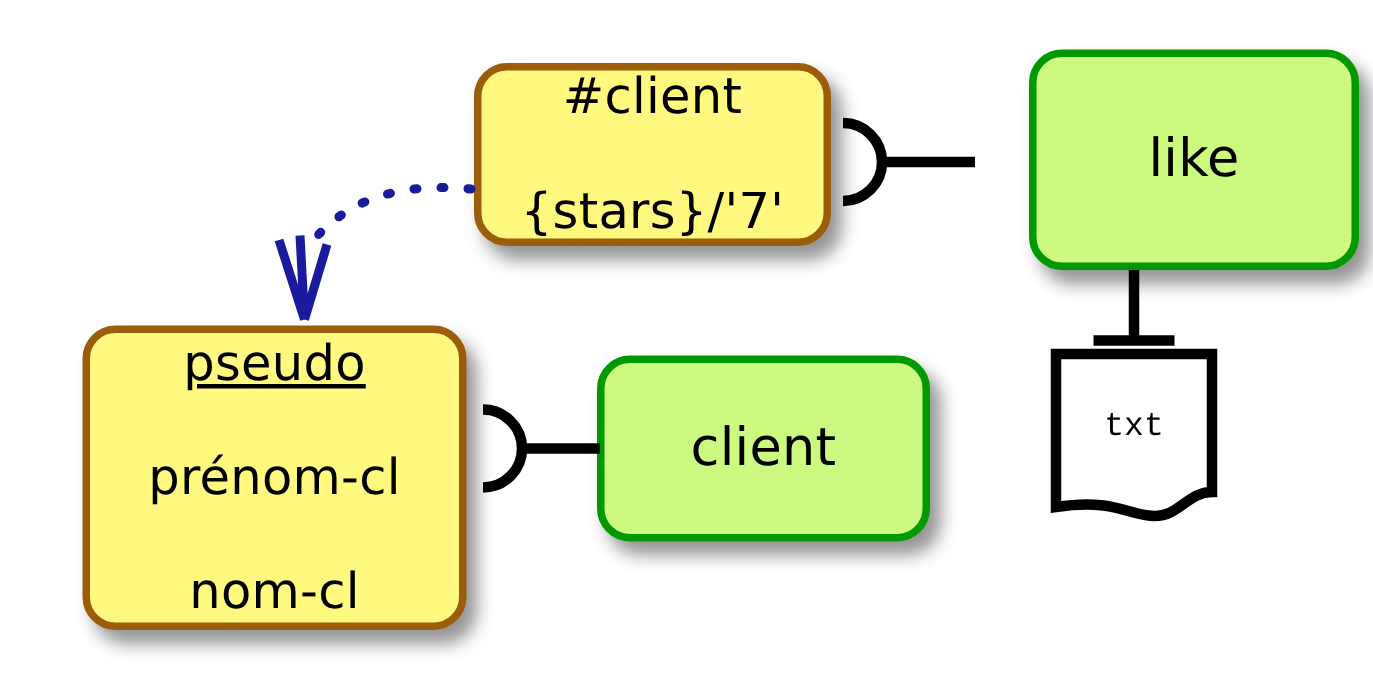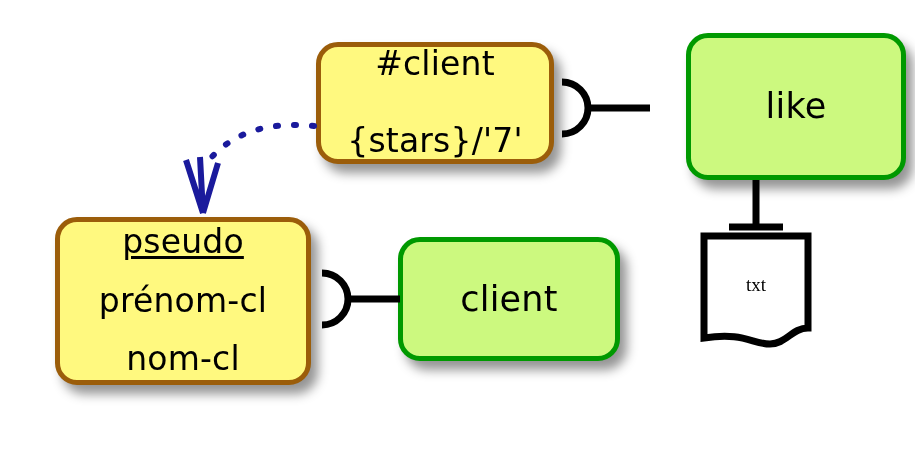--- a/index.html
+++ b/index.html
@@ -66,21 +66,21 @@
     width: 238px;
     height: 122px;
   }
   #attr-like-box .node-line { font-size: 33px; }
   #attr-like-box .node-line.l1 { margin-bottom: 9px; }
 
   #attr-client-box {
     left: 55px;
     top: 217px;
     width: 256px;
-    height: 168px;
+    height: 203px;
   }
   #attr-client-box .node-line { font-size: 33px; margin: 3px 0; }
   #attr-client-box .node-line.underlined {
     text-decoration: underline;
     text-underline-offset: 3px;
     text-decoration-thickness: 3px;
   }
 
   #entity-like-box {
     left: 648px;
@@ -111,22 +111,22 @@
   #doc-txt svg { display: block; overflow: visible; }
   #doc-txt .doc-label {
     position: absolute;
     left: 0;
     top: 0;
     width: 112px;
     height: 105px;
     display: flex;
     align-items: center;
     justify-content: center;
-    font-family: Liberation Serif, serif;
-    font-size: 19px;
+    font-family: Liberation Mono, monospace;
+    font-size: 22px;
     color: #000;
   }
 
   
   #edge-layer {
     position: absolute;
     left: 0;
     top: 0;
     width: 915px;
     height: 462px;

